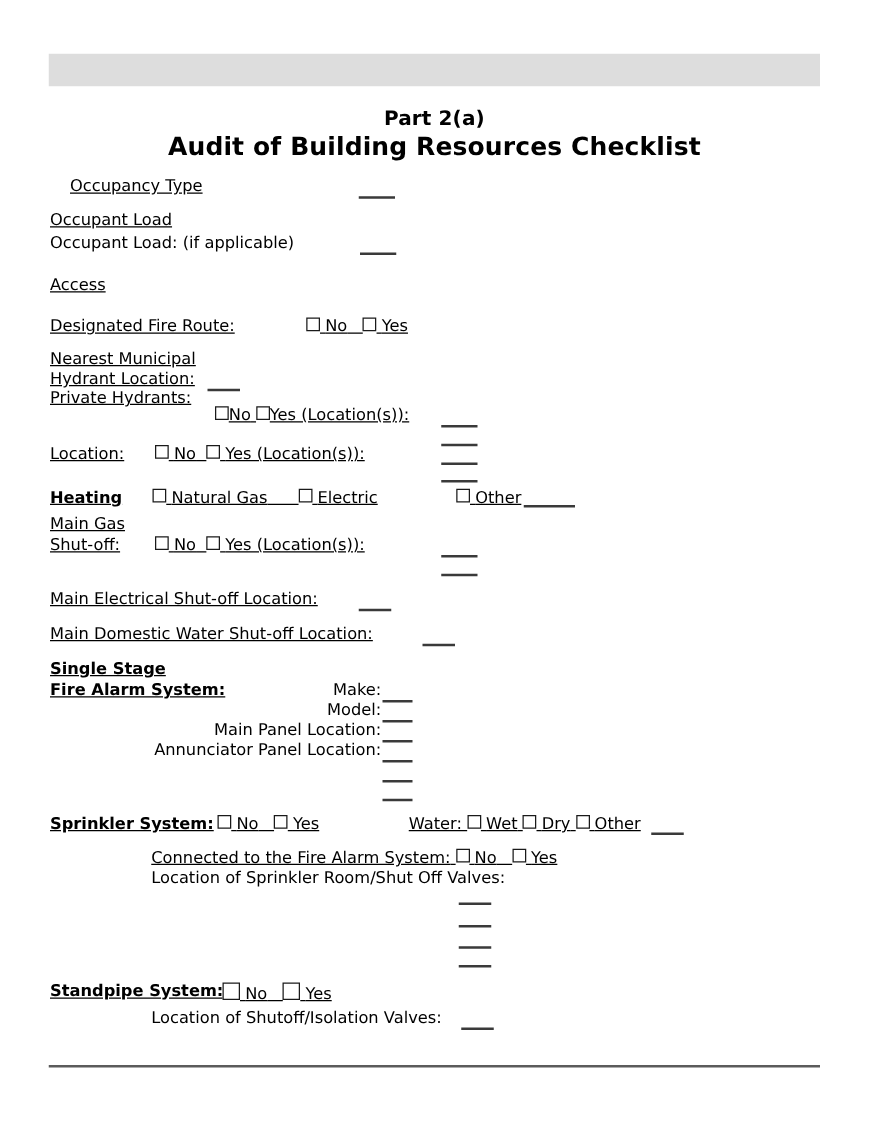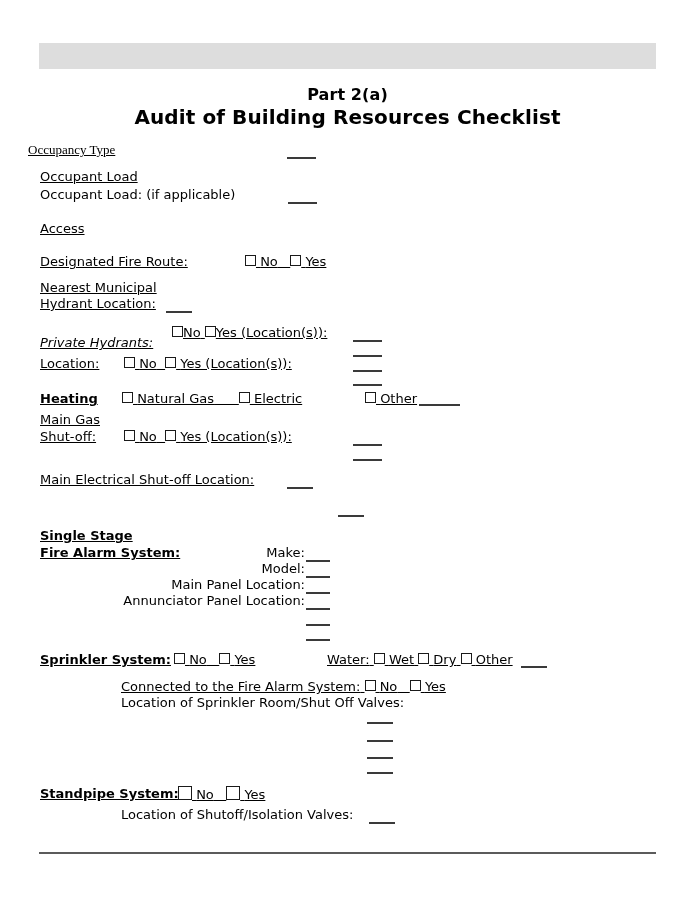--- a/index.html
+++ b/index.html
@@ -104,37 +104,37 @@
 
 <div class="page">
 
   <div class="header-band"></div>
 
   <div class="title-block">
     <div class="title-line1">Part 2(a)</div>
     <div class="title-line2">Audit of Building Resources Checklist</div>
   </div>
 
-  <div class="t u" style="left:28px; top:142px;font-family:Liberation Serif, serif;">Occupancy Type</div>
+  <div class="t u" style="left:56px; top:142px;">Occupancy Type</div>
   <div class="ln" style="left:287px; top:157px; width:29px;"></div>
 
   <div class="t u" style="left:40px; top:169px;">Occupant Load</div>
   <div class="t" style="left:40px; top:187px;">Occupant Load: (if applicable)</div>
   <div class="ln" style="left:288px; top:202px; width:29px;"></div>
 
   <div class="t u" style="left:40px; top:221px;">Access</div>
 
   <div class="t u" style="left:40px; top:254px;">Designated Fire Route:</div>
   <div class="row" style="left:245px; top:254px;"><span class="cb"></span> <span>No</span>   <span class="cb"></span> <span>Yes</span></div>
 
   <div class="t u" style="left:40px; top:280px;">Nearest Municipal</div>
   <div class="t u" style="left:40px; top:296px;">Hydrant Location:</div>
   <div class="ln" style="left:166px; top:311px; width:26px;"></div>
 
-  <div class="t u" style="left:40px; top:335px;font-style:italic;">Private Hydrants:</div>
+  <div class="t u" style="left:40px; top:311px;">Private Hydrants:</div>
   <div class="row" style="left:172px; top:325px;"><span class="cb"></span><span>No</span> <span class="cb"></span><span>Yes (Location(s)):</span></div>
   <div class="ln" style="left:353px; top:340px; width:29px;"></div>
   <div class="ln" style="left:353px; top:355px; width:29px;"></div>
 
   <div class="t u" style="left:40px; top:356px;">Location:</div>
   <div class="row" style="left:124px; top:356px;"><span class="cb"></span> <span>No</span>  <span class="cb"></span> <span>Yes (Location(s)):</span></div>
   <div class="ln" style="left:353px; top:370px; width:29px;"></div>
   <div class="ln" style="left:353px; top:384px; width:29px;"></div>
 
   <div class="t u b" style="left:40px; top:391px;">Heating</div>
@@ -144,20 +144,21 @@
 
   <div class="t u" style="left:40px; top:412px;">Main Gas</div>
   <div class="t u" style="left:40px; top:429px;">Shut-off:</div>
   <div class="row" style="left:124px; top:429px;"><span class="cb"></span> <span>No</span>  <span class="cb"></span> <span>Yes (Location(s)):</span></div>
   <div class="ln" style="left:353px; top:444px; width:29px;"></div>
   <div class="ln" style="left:353px; top:459px; width:29px;"></div>
 
   <div class="t u" style="left:40px; top:472px;">Main Electrical Shut-off Location:</div>
   <div class="ln" style="left:287px; top:487px; width:26px;"></div>
 
+  <div class="t u" style="left:40px; top:500px;">Main Domestic Water Shut-off Location:</div>
   <div class="ln" style="left:338px; top:515px; width:26px;"></div>
 
   <div class="t u b" style="left:40px; top:528px;">Single Stage</div>
   <div class="t u b" style="left:40px; top:545px;">Fire Alarm System:</div>
 
   <div class="t ra" style="left:75px; top:545px; width:230px;">Make:</div>
   <div class="ln" style="left:306px; top:560px; width:24px;"></div>
 
   <div class="t ra" style="left:75px; top:561px; width:230px;">Model:</div>
   <div class="ln" style="left:306px; top:576px; width:24px;"></div>

